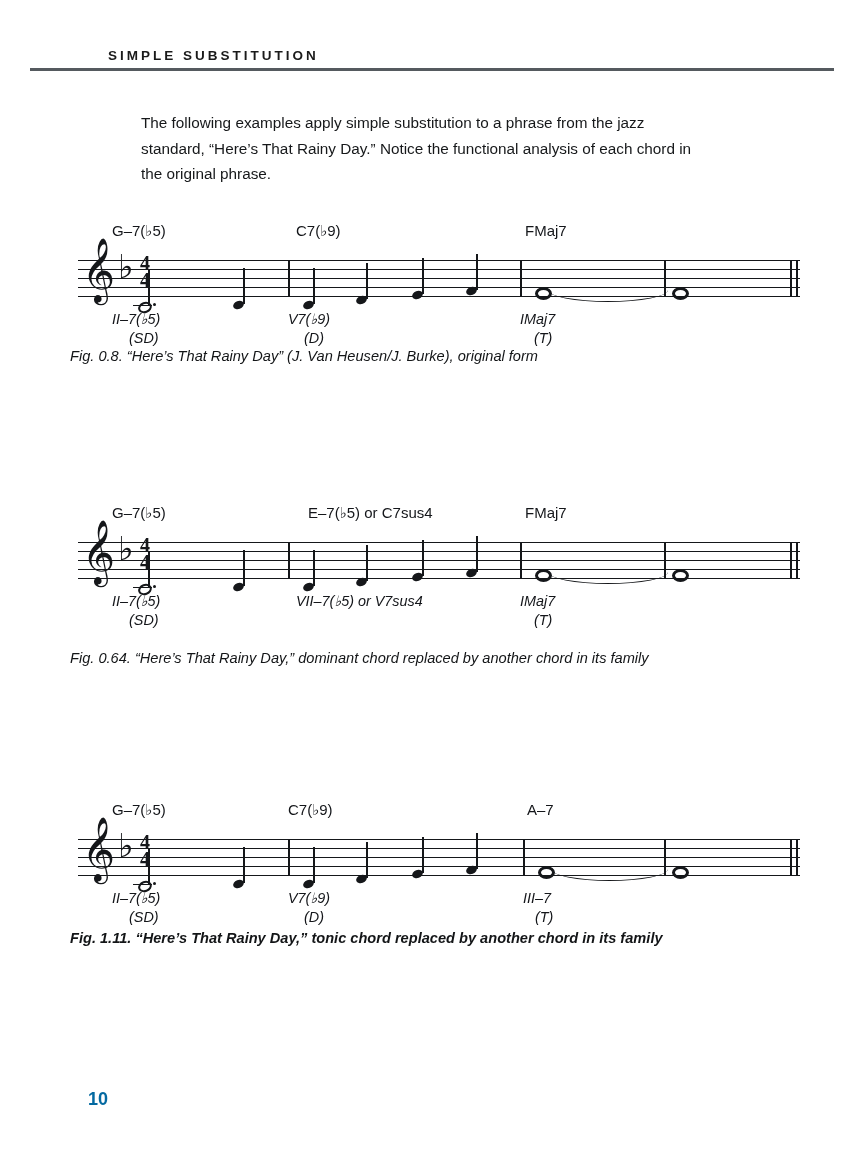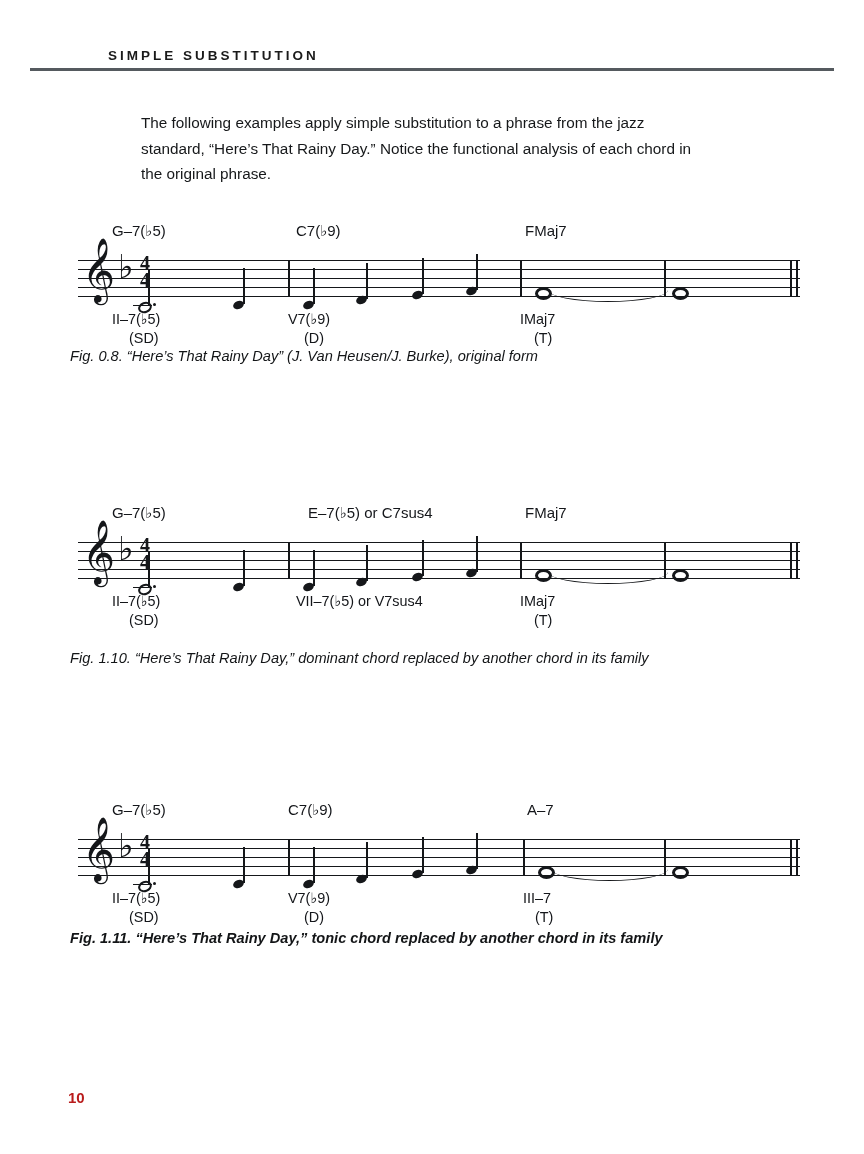--- a/index.html
+++ b/index.html
@@ -183,21 +183,21 @@
     background: #15171a;
   }
   .tie {
     position: absolute;
     border-bottom: 1.5px solid #15171a;
     border-radius: 0 0 50% 50% / 0 0 100% 100%;
     height: 11px;
   }
 
   
-  .analysis-row { position: relative; margin-top: 6px; height: 62px; }
+  .analysis-row { position: relative; margin-top: 6px; height: 62px; font-style: italic; }
   .analysis {
     position: absolute;
     top: 0;
     font-size: 14.4px;
     line-height: 18.5px;
     color: #14161a;
     white-space: nowrap;
   }
   .analysis .sub { display: block; }
   .note-text {
@@ -218,25 +218,25 @@
     color: #131517;
     white-space: nowrap;
   }
   #caption-1 { top: 348px; }
   #caption-2 { top: 650px; }
   #caption-3 { top: 930px; font-weight: bold; }
 
   
   .page-number {
     position: absolute;
-    left: 68px;
+    left: 88px;
     top: 1089px;
-    font-size: 15px;
+    font-size: 18px;
     font-weight: bold;
-    color: #b91c1c;
+    color: #0369a1;
   }
 </style>
 </head>
 <body>
 
 <div class="page-header">
   <div class="header-title">SIMPLE SUBSTITUTION</div>
   <div class="header-rule"></div>
 </div>
 
@@ -382,21 +382,21 @@
     <div class="analysis" style="left:296px">
       <span>VII–7(♭5) or V7sus4</span>
     </div>
     <div class="analysis" style="left:520px">
       <span>IMaj7</span>
       <span class="sub" style="padding-left:14px">(T)</span>
     </div>
   </div>
 </div>
 
-<div class="caption" id="caption-2">Fig. 1.10. “Here’s That Rainy Day,” dominant chord replaced by another chord in its family</div>
+<div class="caption" id="caption-2">Fig. 0.64. “Here’s That Rainy Day,” dominant chord replaced by another chord in its family</div>
 
 <div class="example" id="example-3">
 
   <div class="chord-row">
     <span class="chord-symbol" style="left:112px">G–7(♭5)</span>
     <span class="chord-symbol" style="left:288px">C7(♭9)</span>
     <span class="chord-symbol" style="left:527px">A–7</span>
   </div>
 
   <div class="staff-wrap">

